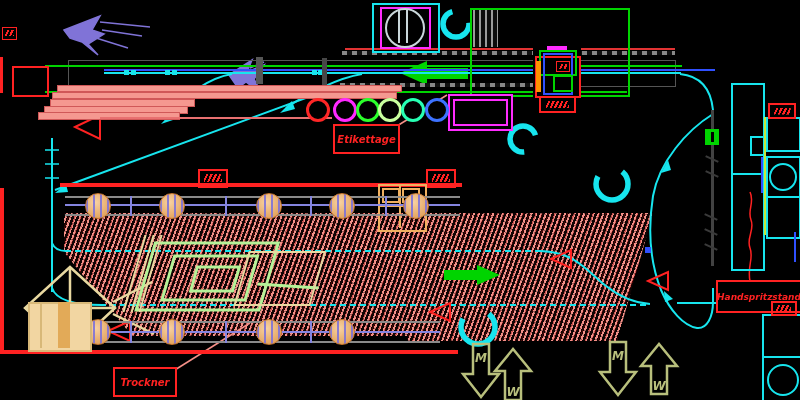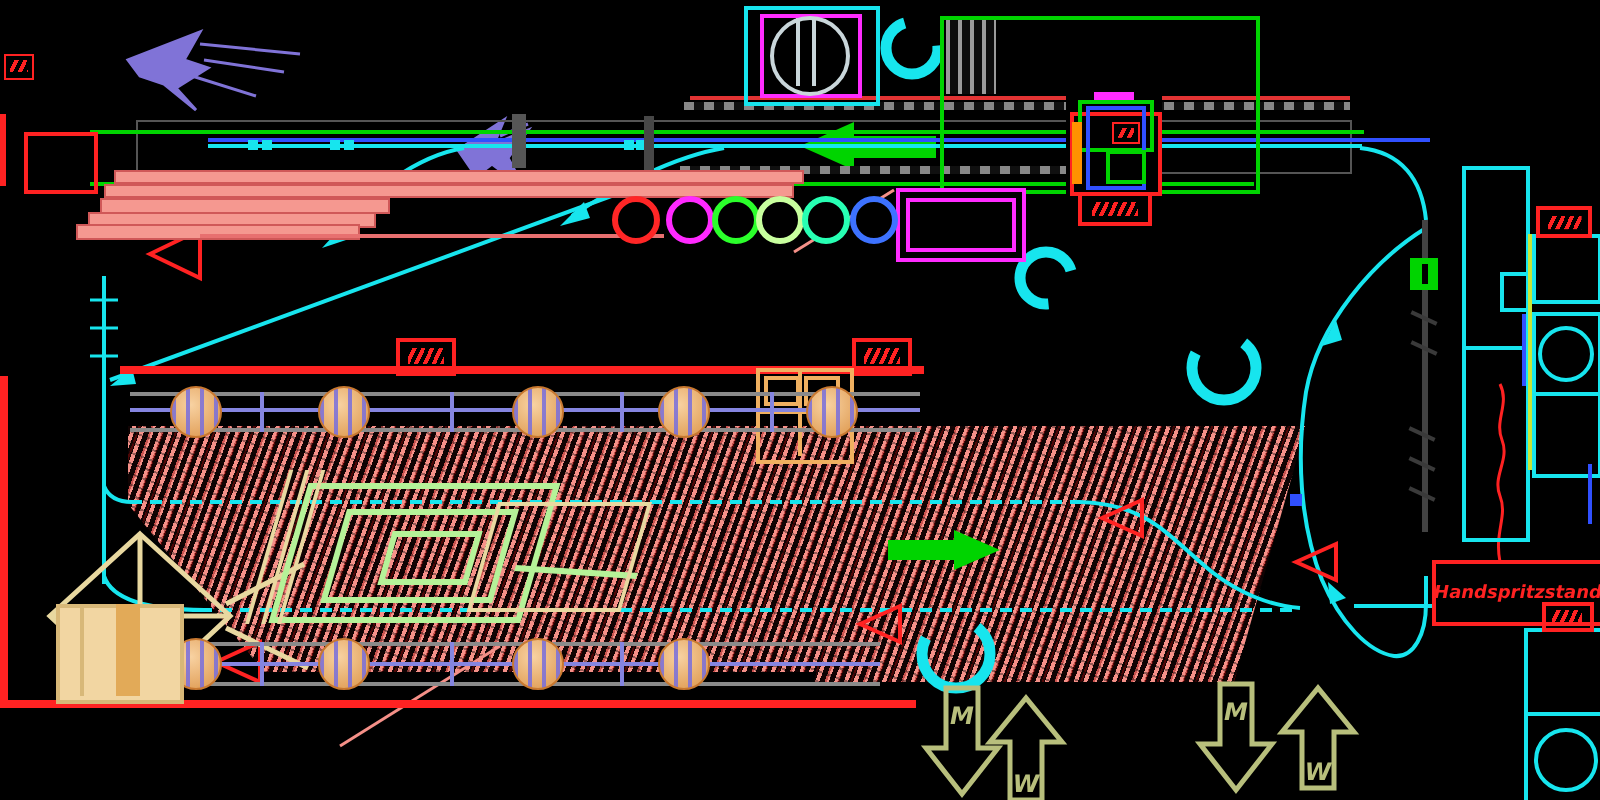--- a/index.html
+++ b/index.html
@@ -191,20 +191,26 @@
 
   <div id="color-row">
       <div class="cc" style="left: 306px; top: 98px; border-color: rgb(255, 38, 38);"></div>
       <div class="cc" style="left: 333px; top: 98px; border-color: rgb(255, 41, 255);"></div>
       <div class="cc" style="left: 356px; top: 98px; border-color: rgb(43, 255, 43);"></div>
       <div class="cc" style="left: 378px; top: 98px; border-color: rgb(200, 255, 158);"></div>
       <div class="cc" style="left: 401px; top: 98px; border-color: rgb(39, 255, 179);"></div>
       <div class="cc" style="left: 425px; top: 98px; border-color: rgb(61, 114, 255);"></div>
     </div>
 
+  <div class="lbl" style="left:333px;top:124px;width:63px;height:26px;">
+    <span>Etikettage</span>
+  </div>
+  <div class="lbl" style="left:113px;top:367px;width:60px;height:26px;">
+    <span>Trockner</span>
+  </div>
   <div class="lbl" style="left:716px;top:280px;width:82px;height:29px;font-size:9px;">
     <span>Handspritzstand</span>
   </div>
 
   <div class="abs" style="left:60px;top:183px;width:402px;height:4px;background:var(--red);"></div>
   <div class="abs" style="left:0;top:188px;width:4px;height:166px;background:var(--red);"></div>
   <div class="abs" style="left:0;top:350px;width:458px;height:4px;background:var(--red);"></div>
   <div class="tag" style="left:198px;top:169px;width:26px;height:15px;"></div>
   <div class="tag" style="left:426px;top:169px;width:26px;height:15px;"></div>
 

